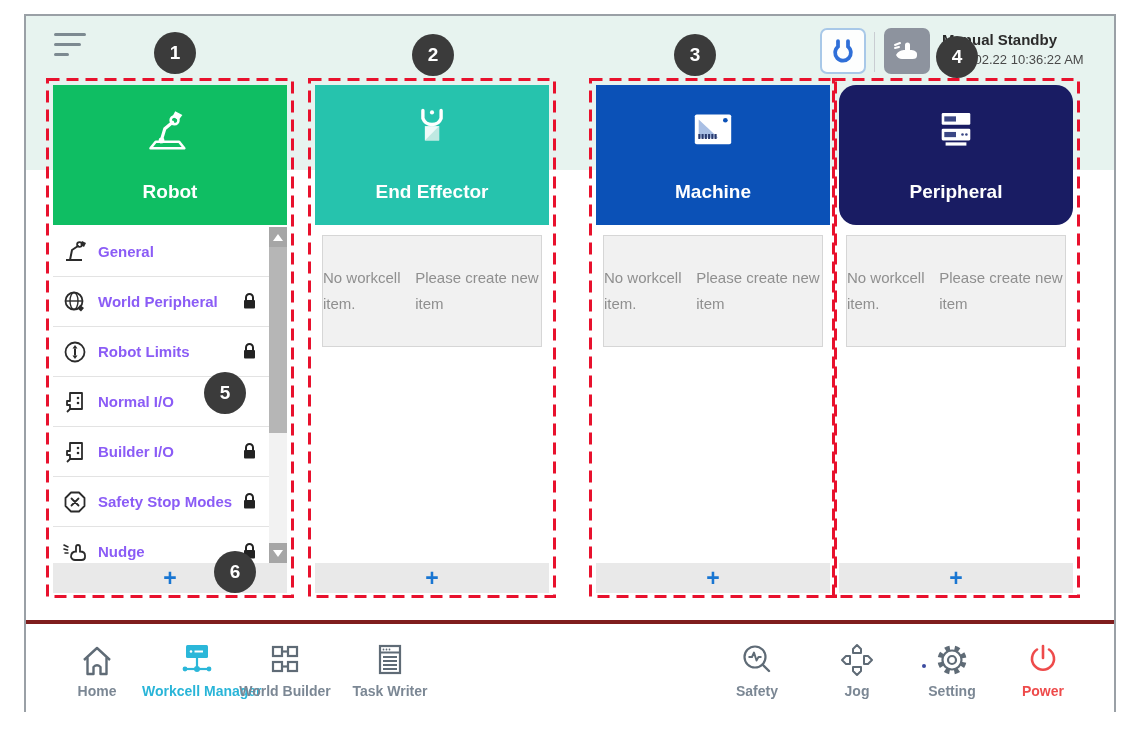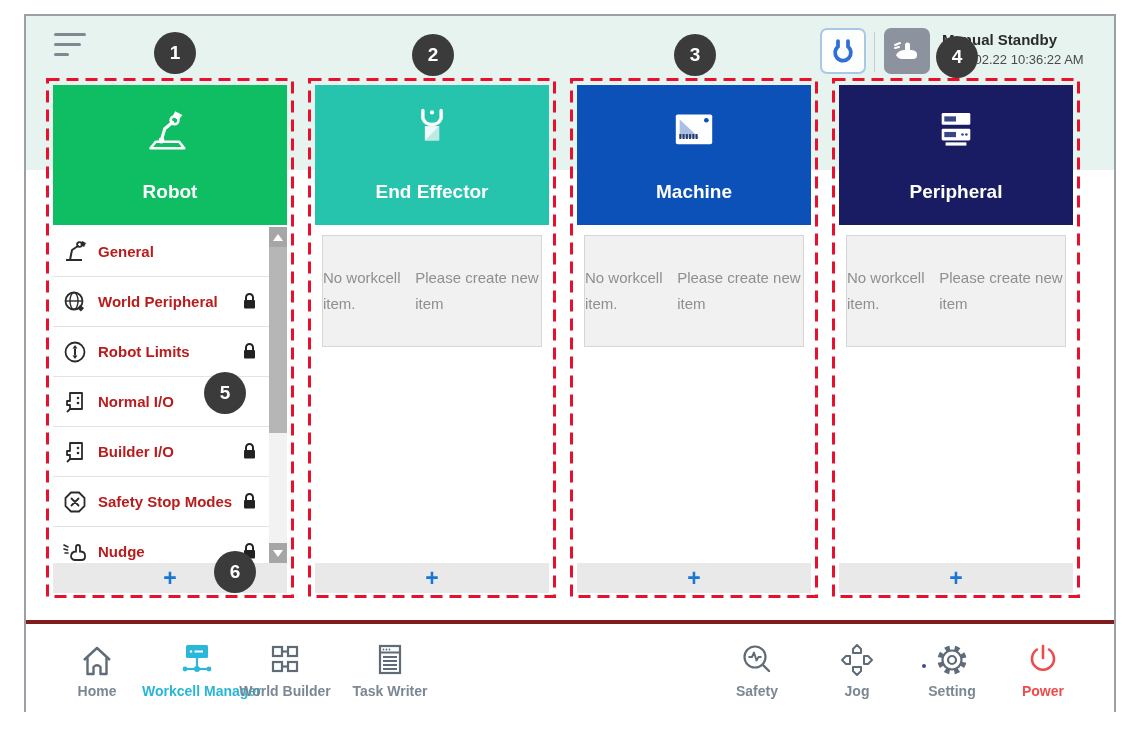--- a/index.html
+++ b/index.html
@@ -22,40 +22,40 @@
   .gripper-btn { left:794px; background:#fdfefe; border:2px solid #a8c8e8; }
   .hand-btn { left:858px; background:#8d939e; border:none; }
   .top-divider { position:absolute; left:848px; top:16px; width:1px; height:40px; background:#c9cdd2; }
 
   .status-block { position:absolute; left:916px; top:14px; width:176px; }
   .status-mode { font-size:15px; font-weight:bold; color:#2b2b2b; line-height:20px; }
   .status-time { font-size:13px; color:#4a4a4a; line-height:20px; }
 
   
   .col { position:absolute; top:62px; width:248px; height:520px; }
-  .col-1 { left:20px; } .col-2 { left:282px; } .col-3 { left:544px; } .col-4 { left:806px; }
+  .col-1 { left:20px; } .col-2 { left:282px; } .col-3 { left:563px; } .col-4 { left:806px; }
   .dashed-outline { position:absolute; left:0; top:0; width:248px; height:520px; pointer-events:none; }
 
   .col-header { position:absolute; left:7px; top:7px; width:234px; height:140px; cursor:pointer; }
   .hdr-robot { background:#0fbe63; }
   .hdr-endeffector { background:#26c3ad; }
   .hdr-machine { background:#0b51b7; }
-  .hdr-peripheral { background:#191c63; }
+  .hdr-peripheral { background:#191c63;border-radius:17px; }
   .col-header .hdr-icon { position:absolute; left:0; top:16px; width:100%; height:58px;
                           display:flex; align-items:center; justify-content:center; }
   .col-header .hdr-title { position:absolute; left:0; top:96px; width:100%; text-align:center;
                            color:#fff; font-size:19px; font-weight:bold; }
 
   
   .robot-list { position:absolute; left:7px; top:149px; width:234px; height:336px;
                 background:#fff; overflow:hidden; }
   .list-row { position:relative; width:216px; height:50px; display:flex; align-items:center;
               border-bottom:1px solid #e3e3e3; padding:0 8px; cursor:pointer; background:#fff; }
   .row-icon { width:28px; height:28px; flex:0 0 28px; display:flex; align-items:center; justify-content:center; }
-  .row-label { font-size:15px; font-weight:bold; color:#b91c1c; margin-left:9px; white-space:nowrap; }
+  .row-label { font-size:15px; font-weight:bold; color:#8b5cf6; margin-left:9px; white-space:nowrap; }
   .row-lock { margin-left:auto; margin-right:4px; display:flex; align-items:center; }
 
   .scrollbar { position:absolute; right:0; top:0; width:18px; height:336px; background:#f2f2f2; }
   .sb-btn { position:absolute; left:0; width:18px; height:20px; background:#a6a6a6;
             display:flex; align-items:center; justify-content:center; cursor:pointer; }
   .sb-up { top:0; } .sb-down { bottom:0; }
   .tri-up { width:0; height:0; border-left:5px solid transparent; border-right:5px solid transparent;
             border-bottom:7px solid #fff; }
   .tri-down { width:0; height:0; border-left:5px solid transparent; border-right:5px solid transparent;
               border-top:7px solid #fff; }

